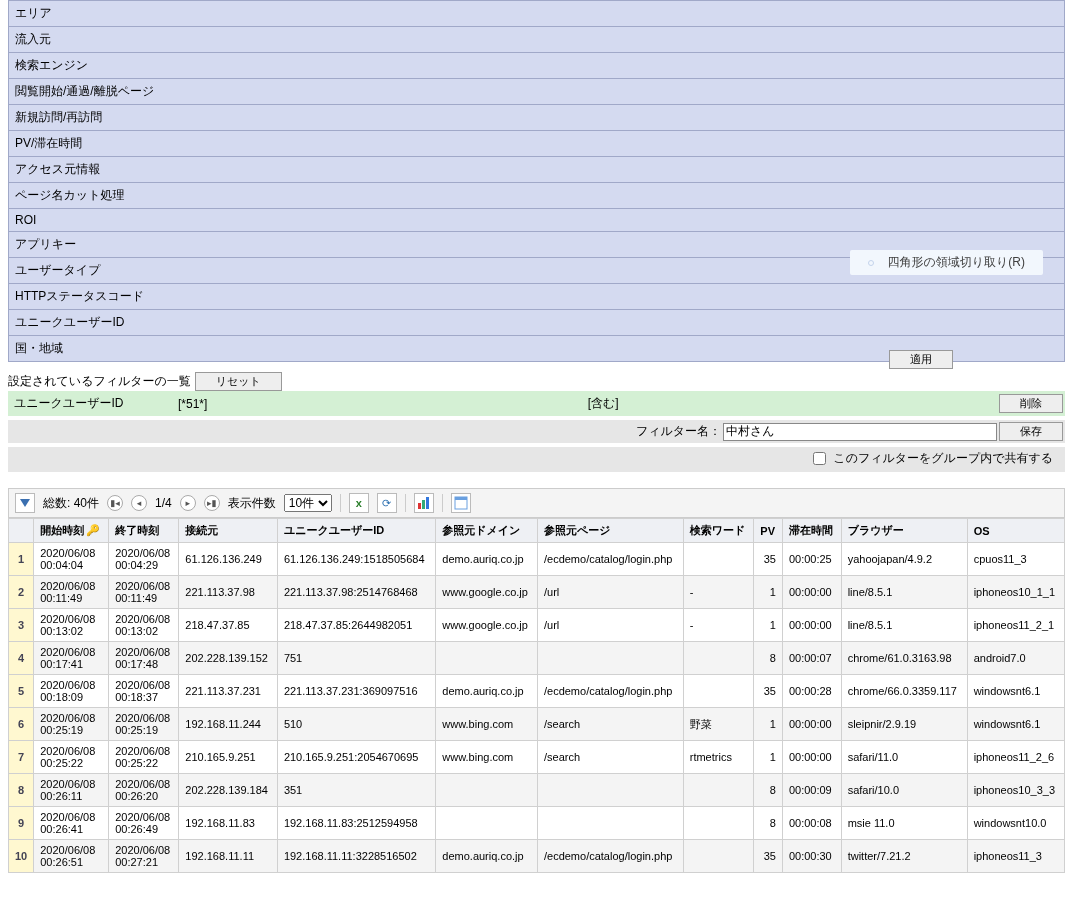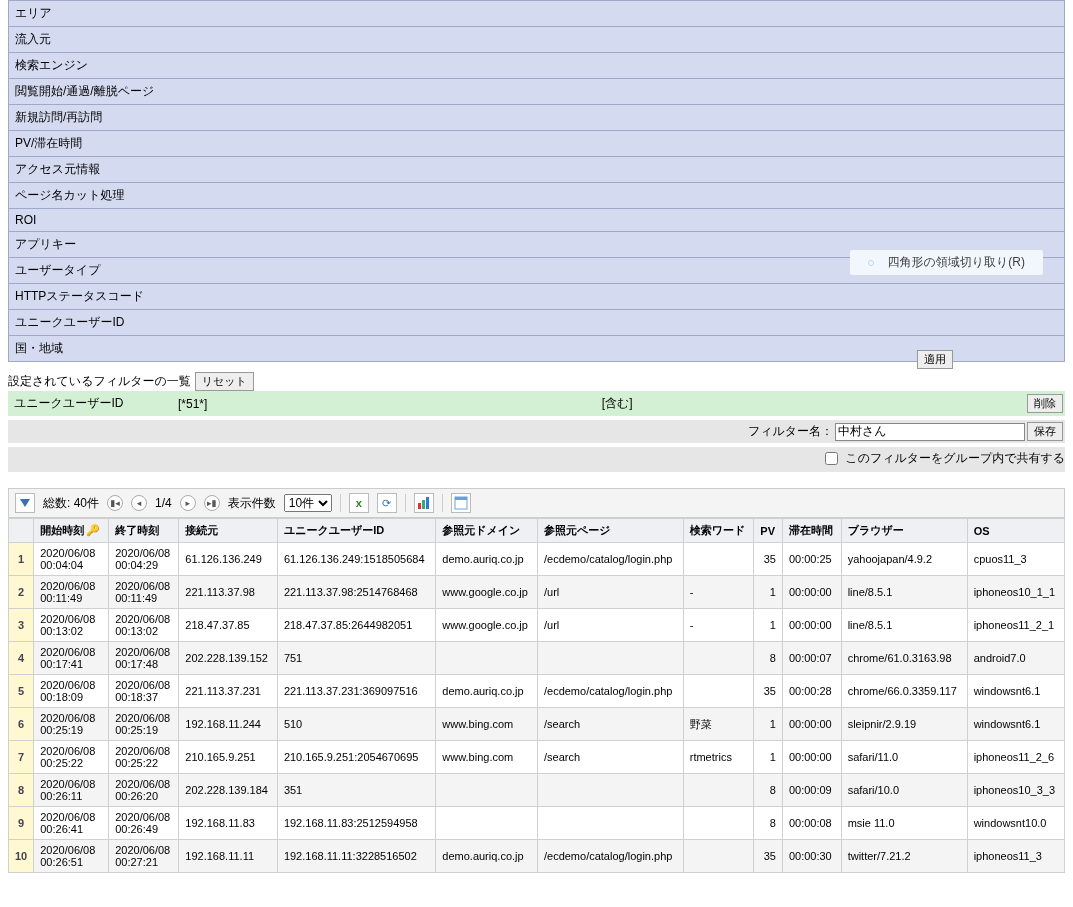--- a/index.html
+++ b/index.html
@@ -1,29 +1,29 @@
 <!DOCTYPE html>
 <html><head>
 <meta charset="utf-8">
 <style>
   * { box-sizing: border-box; }
   body { margin:0; font-family: "MS PGothic", Meiryo, sans-serif; font-size:12px; color:#000; background:#fff; }
   .top-filters { margin:0 8px 8px 8px;border-radius:23px; }
   .filter-row { background:#d4daf0; border:1px solid #a0a8c8; border-top:none; padding:4px 6px; cursor:pointer; }
   .filter-row:first-child { border-top:1px solid #a0a8c8; }
   .filter-list-heading { margin:10px 8px 0 8px; display:flex; align-items:center; gap:4px; }
-  .btn { font-size:11px; padding:1px 6px; border:1px solid #999; background:#eee; cursor:pointer; display:inline-flex; align-items:center; }
+  .btn { font-size:11px; padding:1px 20px; border:1px solid #999; background:#eee; cursor:pointer; display:inline-flex; align-items:center; }
   .filter-bar { margin:0 8px; background:#d4f0d4; display:flex; align-items:center; }
   .filter-bar .lbl { padding:4px 6px; flex:0 0 170px; }
   .filter-bar .pat { flex:0 0 auto; }
   .filter-bar .mid { flex:1; text-align:center; }
   .filter-bar .del { margin-right:2px; }
   .name-row { margin:4px 8px; background:#e6e6e6; display:flex; align-items:center; justify-content:flex-end; padding:2px; gap:2px; }
-  .name-row input[type=text] { width:190px; font-size:12px; padding:1px 2px; border:1px solid #888; }
-  .share-row { margin:0 8px; background:#e6e6e6; display:flex; justify-content:flex-end; padding:2px 0 4px 6px; gap:4px; align-items:center; }
+  .name-row input[type=text] { width:274px; font-size:12px; padding:1px 2px; border:1px solid #888; }
+  .share-row { margin:0 8px; background:#e6e6e6; display:flex; justify-content:flex-end; padding:2px 12px 4px 6px; gap:4px; align-items:center; }
   .apply-row { position:relative; }
   .apply-btn { position:absolute; right:112px; top:-22px; }
   
   .toolbar { margin:16px 8px 0 8px; background:#f4f4f4; border:1px solid #ccc; display:flex; align-items:center; gap:8px; padding:4px 6px; }
   .toolbar .sep { width:1px; height:18px; background:#ccc; }
   .icon-btn { width:20px; height:20px; border:1px solid #bbb; background:#fff; cursor:pointer; display:inline-flex; align-items:center; justify-content:center; font-size:11px; }
   select { font-size:12px; }
   
   table.data { border-collapse:collapse; margin:0 8px; width:calc(100% - 16px); max-width:1057px; }
   table.data th, table.data td { border:1px solid #d0d0d0; padding:4px 6px; font-size:11px; text-align:left; vertical-align:middle; }

